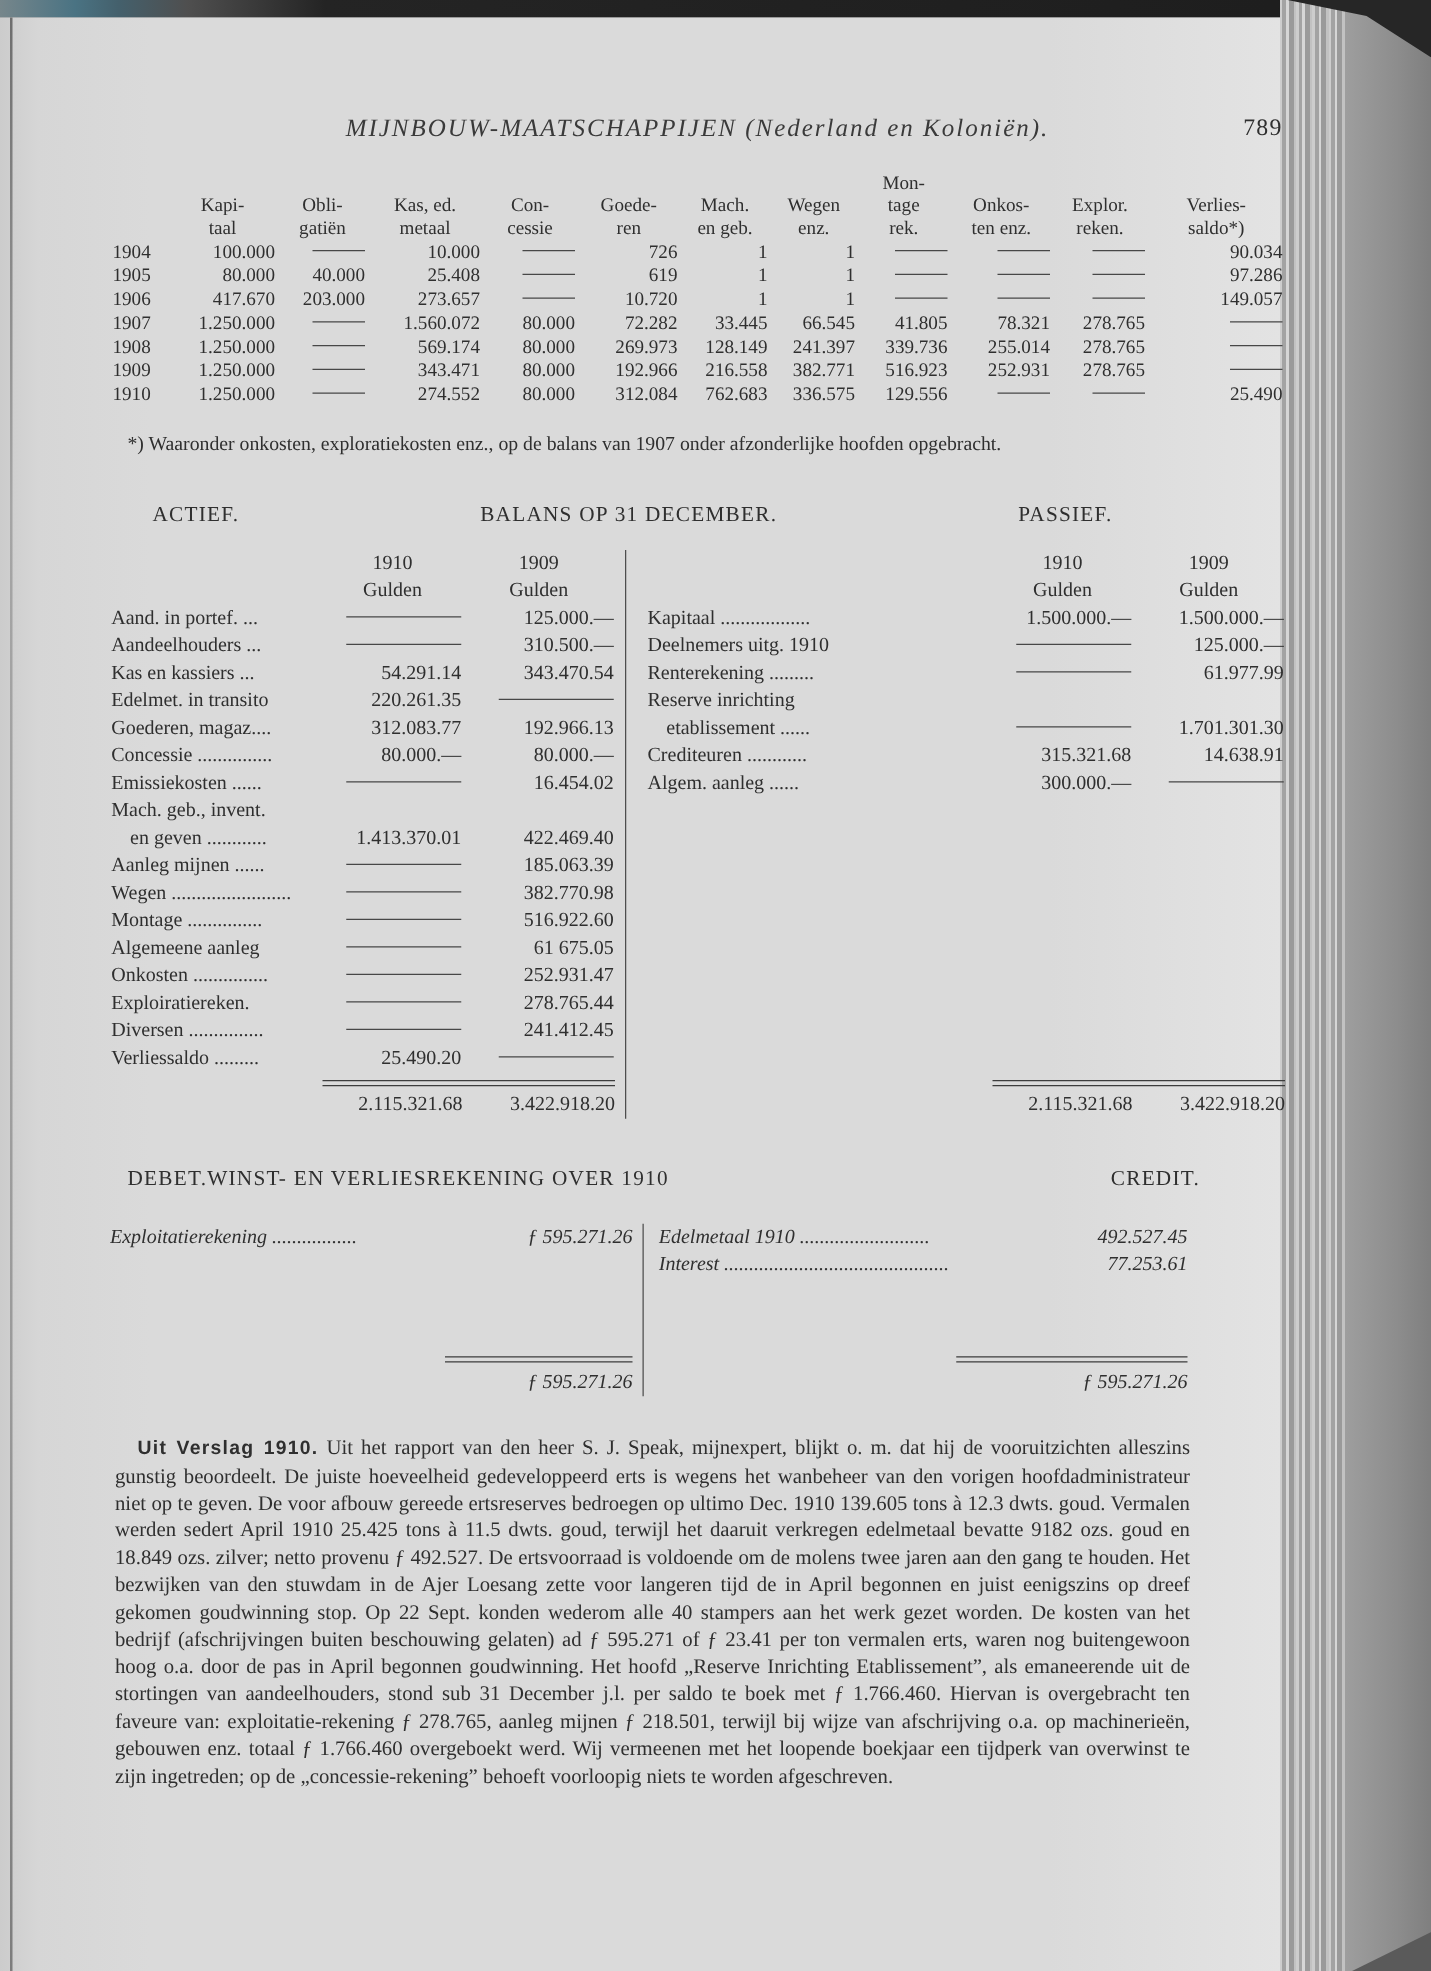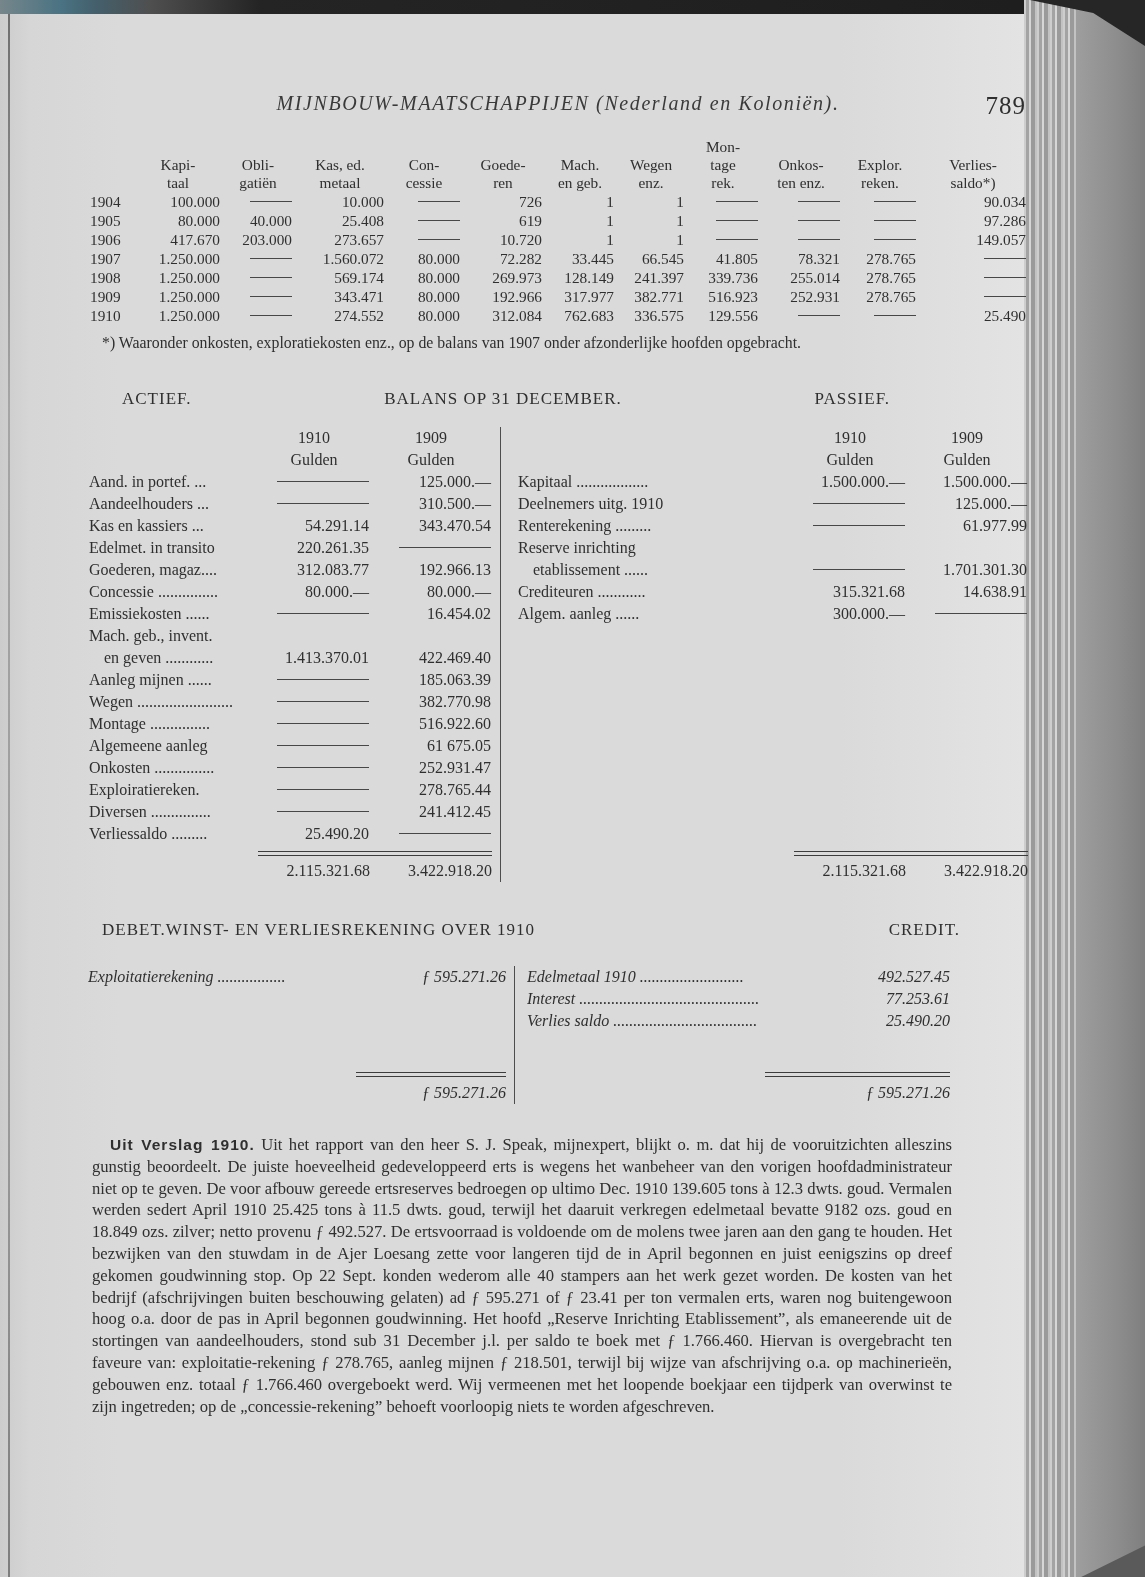--- a/index.html
+++ b/index.html
@@ -21,30 +21,30 @@
   .cover{position:absolute;left:1076px;top:0;width:69px;height:1577px;
     background:linear-gradient(90deg,#9e9e9e,#8d8d8d 60%,#7f7f7f);}
   .corner-tr{position:absolute;left:1030px;top:0;width:115px;height:46px;background:#262626;
     clip-path:polygon(0 0,100% 0,100% 100%,55% 28%);}
   .corner-br{position:absolute;left:1060px;top:1532px;width:85px;height:45px;background:#5a5a5a;
     clip-path:polygon(100% 100%,25% 100%,100% 30%);}
   
   .content{position:absolute;left:88px;top:14px;width:940px;}
   .header-row{position:relative;margin-top:78px;height:26px;}
   .title{ text-align:center;font-style:italic;font-size:20px;letter-spacing:1.6px;color:#3a3a3a;}
-  .pagenum{position:absolute;right:2px;top:0;font-size:25px;letter-spacing:1px;}
+  .pagenum{position:absolute;right:2px;top:0;font-size:19px;letter-spacing:1px;}
   
   table.yt{width:100%;border-collapse:collapse;table-layout:fixed;margin-top:20px;font-size:15.3px;}
   table.yt th{font-weight:normal;text-align:center;vertical-align:bottom;padding:0 1px;line-height:18px;}
   table.yt td{text-align:right;padding:0 2px;line-height:19px;white-space:nowrap;}
   table.yt td:first-child{text-align:left;}
   .dash{display:inline-block;width:42px;height:0;border-top:1.6px solid #474747;vertical-align:middle;margin-bottom:3px;}
   .dash.bal{width:92px;}
   
-  .footnote{margin-top:8px;font-size:15.8px;line-height:20px;text-indent:14px;width:925px;text-align:justify;}
+  .footnote{margin-top:21px;font-size:15.8px;line-height:20px;text-indent:14px;width:925px;text-align:justify;}
   
   .bal-head{display:flex;align-items:flex-start;margin-top:36px;font-size:17px;letter-spacing:1px;}
   .bal-head .l{margin-left:34px;}
   .bal-head .c{flex:1;text-align:center;}
   .bal-head .r{margin-right:138px;}
   .bal-wrap{display:flex;margin-top:18px;min-height:452px;align-items:stretch;}
   .bal-col{display:flex;flex-direction:column;}
   .bal-col.left{width:404px;}
   .bal-col.right{flex:1;padding-left:6px;}
   .bal-divider{width:1px;background:#4d4d4d;margin:0 10px 0 8px;}
@@ -231,21 +231,21 @@
           <td>278.765</td>
           <td><span class="dash"></span></td>
         </tr>
         <tr>
           <td>1909</td>
           <td>1.250.000</td>
           <td><span class="dash"></span></td>
           <td>343.471</td>
           <td>80.000</td>
           <td>192.966</td>
-          <td>317.977</td>
+          <td>216.558</td>
           <td>382.771</td>
           <td>516.923</td>
           <td>252.931</td>
           <td>278.765</td>
           <td><span class="dash"></span></td>
         </tr>
         <tr>
           <td>1910</td>
           <td>1.250.000</td>
           <td><span class="dash"></span></td>
@@ -472,24 +472,20 @@
     <div class="w-div"></div>
     <div class="w-right">
       <div class="w-row">
         <span class="lab">Edelmetaal 1910 ..........................</span>
         <span class="val">492.527.45</span>
       </div>
       <div class="w-row">
         <span class="lab">Interest .............................................</span>
         <span class="val">77.253.61</span>
       </div>
-      <div class="w-row">
-        <span class="lab">Verlies saldo ....................................</span>
-        <span class="val">25.490.20</span>
-      </div>
       <div class="w-totals">
         <div class="w-rule c"></div>
         <div class="w-total">ƒ 595.271.26</div>
       </div>
     </div>
   </div>
 
   <p class="verslag">
     <b>Uit Verslag 1910.</b>
     <span>Uit het rapport van den heer S. J. Speak, mijnexpert, blijkt o. m. dat hij de vooruitzichten alleszins gunstig beoordeelt. De juiste hoeveelheid gedeveloppeerd erts is wegens het wanbeheer van den vorigen hoofdadministrateur niet op te geven. De voor afbouw gereede ertsreserves bedroegen op ultimo Dec. 1910 139.605 tons à 12.3 dwts. goud. Vermalen werden sedert April 1910 25.425 tons à 11.5 dwts. goud, terwijl het daaruit verkregen edelmetaal bevatte 9182 ozs. goud en 18.849 ozs. zilver; netto provenu ƒ 492.527. De ertsvoorraad is voldoende om de molens twee jaren aan den gang te houden. Het bezwijken van den stuwdam in de Ajer Loesang zette voor langeren tijd de in April begonnen en juist eenigszins op dreef gekomen goudwinning stop. Op 22 Sept. konden wederom alle 40 stampers aan het werk gezet worden. De kosten van het bedrijf (afschrijvingen buiten beschouwing gelaten) ad ƒ 595.271 of ƒ 23.41 per ton vermalen erts, waren nog buitengewoon hoog o.a. door de pas in April begonnen goudwinning. Het hoofd „Reserve Inrichting Etablissement”, als emaneerende uit de stortingen van aandeelhouders, stond sub 31 December j.l. per saldo te boek met ƒ 1.766.460. Hiervan is overgebracht ten faveure van: exploitatie-rekening ƒ 278.765, aanleg mijnen ƒ 218.501, terwijl bij wijze van afschrijving o.a. op machinerieën, gebouwen enz. totaal ƒ 1.766.460 overgeboekt werd. Wij vermeenen met het loopende boekjaar een tijdperk van overwinst te zijn ingetreden; op de „concessie-rekening” behoeft voorloopig niets te worden afgeschreven.</span>

